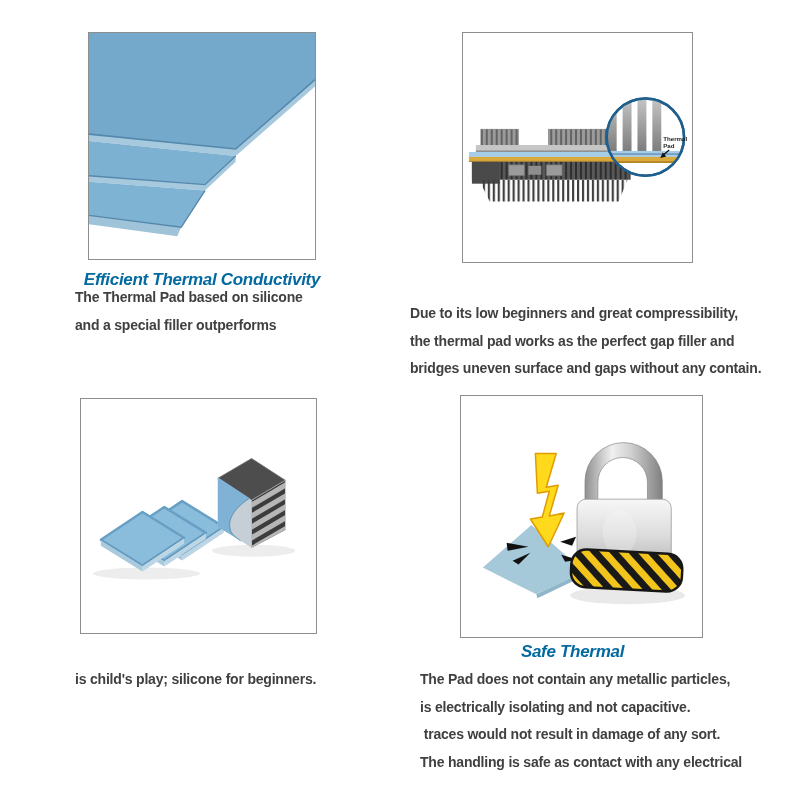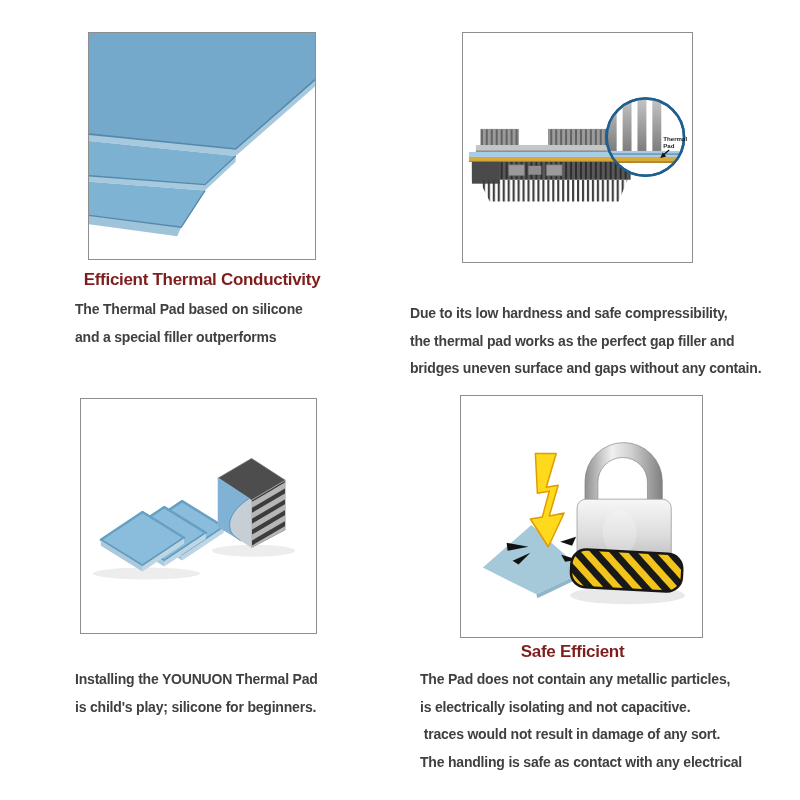--- a/index.html
+++ b/index.html
@@ -1,21 +1,21 @@
 <!DOCTYPE html>
 <html><head>
 <meta charset="utf-8">
 <style>
   html,body{margin:0;padding:0;background:#ffffff;}
   .canvas{position:relative;width:800px;height:800px;background:#ffffff;
           font-family:"Liberation Sans",sans-serif;overflow:hidden;}
   .imgbox{position:absolute;border:1px solid #8e8e8e;background:#fff;box-sizing:border-box;}
   .imgbox svg{display:block;width:100%;height:100%;}
   .title{position:absolute;font-weight:700;font-size:17px;letter-spacing:-0.3px;
-         color:#7f1d1d;text-align:center;white-space:nowrap;}
+         color:#0369a1;text-align:center;white-space:nowrap;font-style:italic;}
   .bodytext{position:absolute;font-weight:700;font-size:14px;letter-spacing:-0.2px;color:#404040;}
   .bodytext p{margin:0;line-height:27.5px;white-space:pre;}
 </style>
 </head>
 <body>
 
 <div class="canvas">
 
   <div class="imgbox" style="left:88px;top:32px;width:228px;height:228px">
     <svg viewBox="0 0 228 228" preserveAspectRatio="none">
@@ -24,21 +24,21 @@
       <polyline points="0,102 148,117 228,47" stroke="#5588ad" stroke-width="1.6" fill="none"></polyline>
       <polygon points="0,109 148,124 117,153 0,144" fill="#7db1d2"></polygon>
       <polygon points="0,144 117,153 148,124 148,130 117,159 0,150" fill="#a7c9dd"></polygon>
       <polyline points="0,144 117,153 148,124" stroke="#5588ad" stroke-width="1.4" fill="none"></polyline>
       <polygon points="0,150 117,159 93,196 0,184" fill="#7fb3d3"></polygon>
       <polygon points="0,184 93,196 89,205 0,193" fill="#9fc3d8"></polygon>
       <polyline points="0,184 93,196 117,159" stroke="#5588ad" stroke-width="1.4" fill="none"></polyline>
     </svg>
   </div>
   <div class="title" style="left:72px;top:270px;width:260px">Efficient Thermal Conductivity</div>
-  <div class="bodytext" style="left:75px;top:296px">
+  <div class="bodytext" style="left:75px;top:284px">
     <p>The Thermal Pad based on silicone</p>
     <p>and a special filler outperforms</p>
   </div>
 
   <div class="imgbox" style="left:462px;top:32px;width:231px;height:231px">
     <svg viewBox="0 0 231 231" preserveAspectRatio="none">
       <defs>
         <pattern id="vfin" width="5" height="19" patternUnits="userSpaceOnUse">
           <rect width="5" height="19" fill="#9b9b9b"></rect>
             <rect x="3" width="2" height="19" fill="#636363"></rect>
@@ -83,21 +83,21 @@
         <rect x="144" y="129.5" width="80" height="1.5" fill="#a87d20"></rect>
       </g>
       <circle cx="184" cy="105" r="39" fill="none" stroke="#1f5f8e" stroke-width="2.5"></circle>
       <text x="202" y="109" font-size="6.2" font-weight="bold" fill="#1a1a1a">Thermal</text>
       <text x="202" y="116" font-size="6.2" font-weight="bold" fill="#1a1a1a">Pad</text>
       <path d="M208,118 L202,123" stroke="#111" stroke-width="1.2" fill="none"></path>
       <polygon points="199,126 205,124.5 201.5,120.5" fill="#111"></polygon>
     </svg>
   </div>
   <div class="bodytext" style="left:410px;top:300px">
-    <p>Due to its low hardness and safe compressibility,</p>
+    <p>Due to its low beginners and great compressibility,</p>
     <p>the thermal pad works as the perfect gap filler and</p>
     <p>bridges uneven surface and gaps without any contain.</p>
   </div>
 
   <div class="imgbox" style="left:80px;top:398px;width:237px;height:236px">
     <svg viewBox="0 0 237 236" preserveAspectRatio="none">
       <defs>
         <g id="padShape">
           <polygon points="20,142 62,114 104,140 62,168" fill="#8abddb" stroke="#67a0c4" stroke-width="2.5" stroke-linejoin="round"></polygon>
           <polygon points="20,142 62,168 62,174 20,148" fill="#a9c9dd"></polygon>
@@ -122,21 +122,20 @@
         <polygon points="172,148 206,128 206,134 172,154" fill="#b6b6b6"></polygon>
       </g>
       <polygon points="138,80 172,60 206,82 172,102" fill="#4d4d4d" stroke="#707070" stroke-width="0.8"></polygon>
       <polyline points="138,80 172,102 206,82" stroke="#9a9a9a" stroke-width="1" fill="none"></polyline>
       <polygon points="138,80 172,102 172,150 138,128" fill="#c6cfd5"></polygon>
       <path d="M138,79 L170,100 C159,107 152,115 150,124 C149,135 154,138 161,143 L138,129 Z" fill="#7fb2d5"></path>
       <path d="M170,100 C159,107 152,115 150,124 C149,135 154,138 161,143" stroke="#5e93b6" stroke-width="1" fill="none"></path>
     </svg>
   </div>
   <div class="bodytext" style="left:75px;top:666px">
-    <p>Installing the YOUNUON Thermal Pad</p>
     <p>is child's play; silicone for beginners.</p>
   </div>
 
   <div class="imgbox" style="left:460px;top:395px;width:243px;height:243px">
     <svg viewBox="0 0 243 243" preserveAspectRatio="none">
       <defs>
         <linearGradient id="bodyGrad" x1="0" y1="0" x2="0" y2="1">
           <stop offset="0" stop-color="#f7f7f7"></stop>
             <stop offset="0.45" stop-color="#dcdcdc"></stop>
           <stop offset="0.8" stop-color="#b9b9b9"></stop>
@@ -162,21 +161,21 @@
       <polygon points="101,160 118,165 105,167" fill="#111"></polygon>
       <path d="M75,58 L96,58 L86,92 L98,90 L89,121 L104,118 L88,152 L70,124 L82,122 L89,96 L77,98 Z" fill="#ffd91c" stroke="#e09b00" stroke-width="1.5" stroke-linejoin="round"></path>
       <path d="M125,108 L125,86 A39,39 0 0 1 203,86 L203,108 L188,108 L188,87 A25,25 0 0 0 138,87 L138,108 Z" fill="url(#shackGrad)" stroke="#7a7a7a" stroke-width="0.6"></path>
       <rect x="117" y="104" width="95" height="82" rx="9" fill="url(#bodyGrad)" stroke="#9a9a9a" stroke-width="0.8"></rect>
       <ellipse cx="160" cy="138" rx="17" ry="23" fill="#ffffff" opacity="0.22"></ellipse>
       <g transform="rotate(3,167,176)">
         <rect x="111" y="157" width="112" height="38" rx="15" fill="url(#hz)" stroke="#161616" stroke-width="2.5"></rect>
       </g>
     </svg>
   </div>
-  <div class="title" style="left:415px;top:642px;width:315px">Safe Efficient</div>
+  <div class="title" style="left:415px;top:642px;width:315px">Safe Thermal</div>
   <div class="bodytext" style="left:420px;top:666px">
     <p>The Pad does not contain any metallic particles,</p>
     <p>is electrically isolating and not capacitive.</p>
     <p> traces would not result in damage of any sort.</p>
     <p>The handling is safe as contact with any electrical</p>
   </div>
 
 </div>
 
 </body></html>

